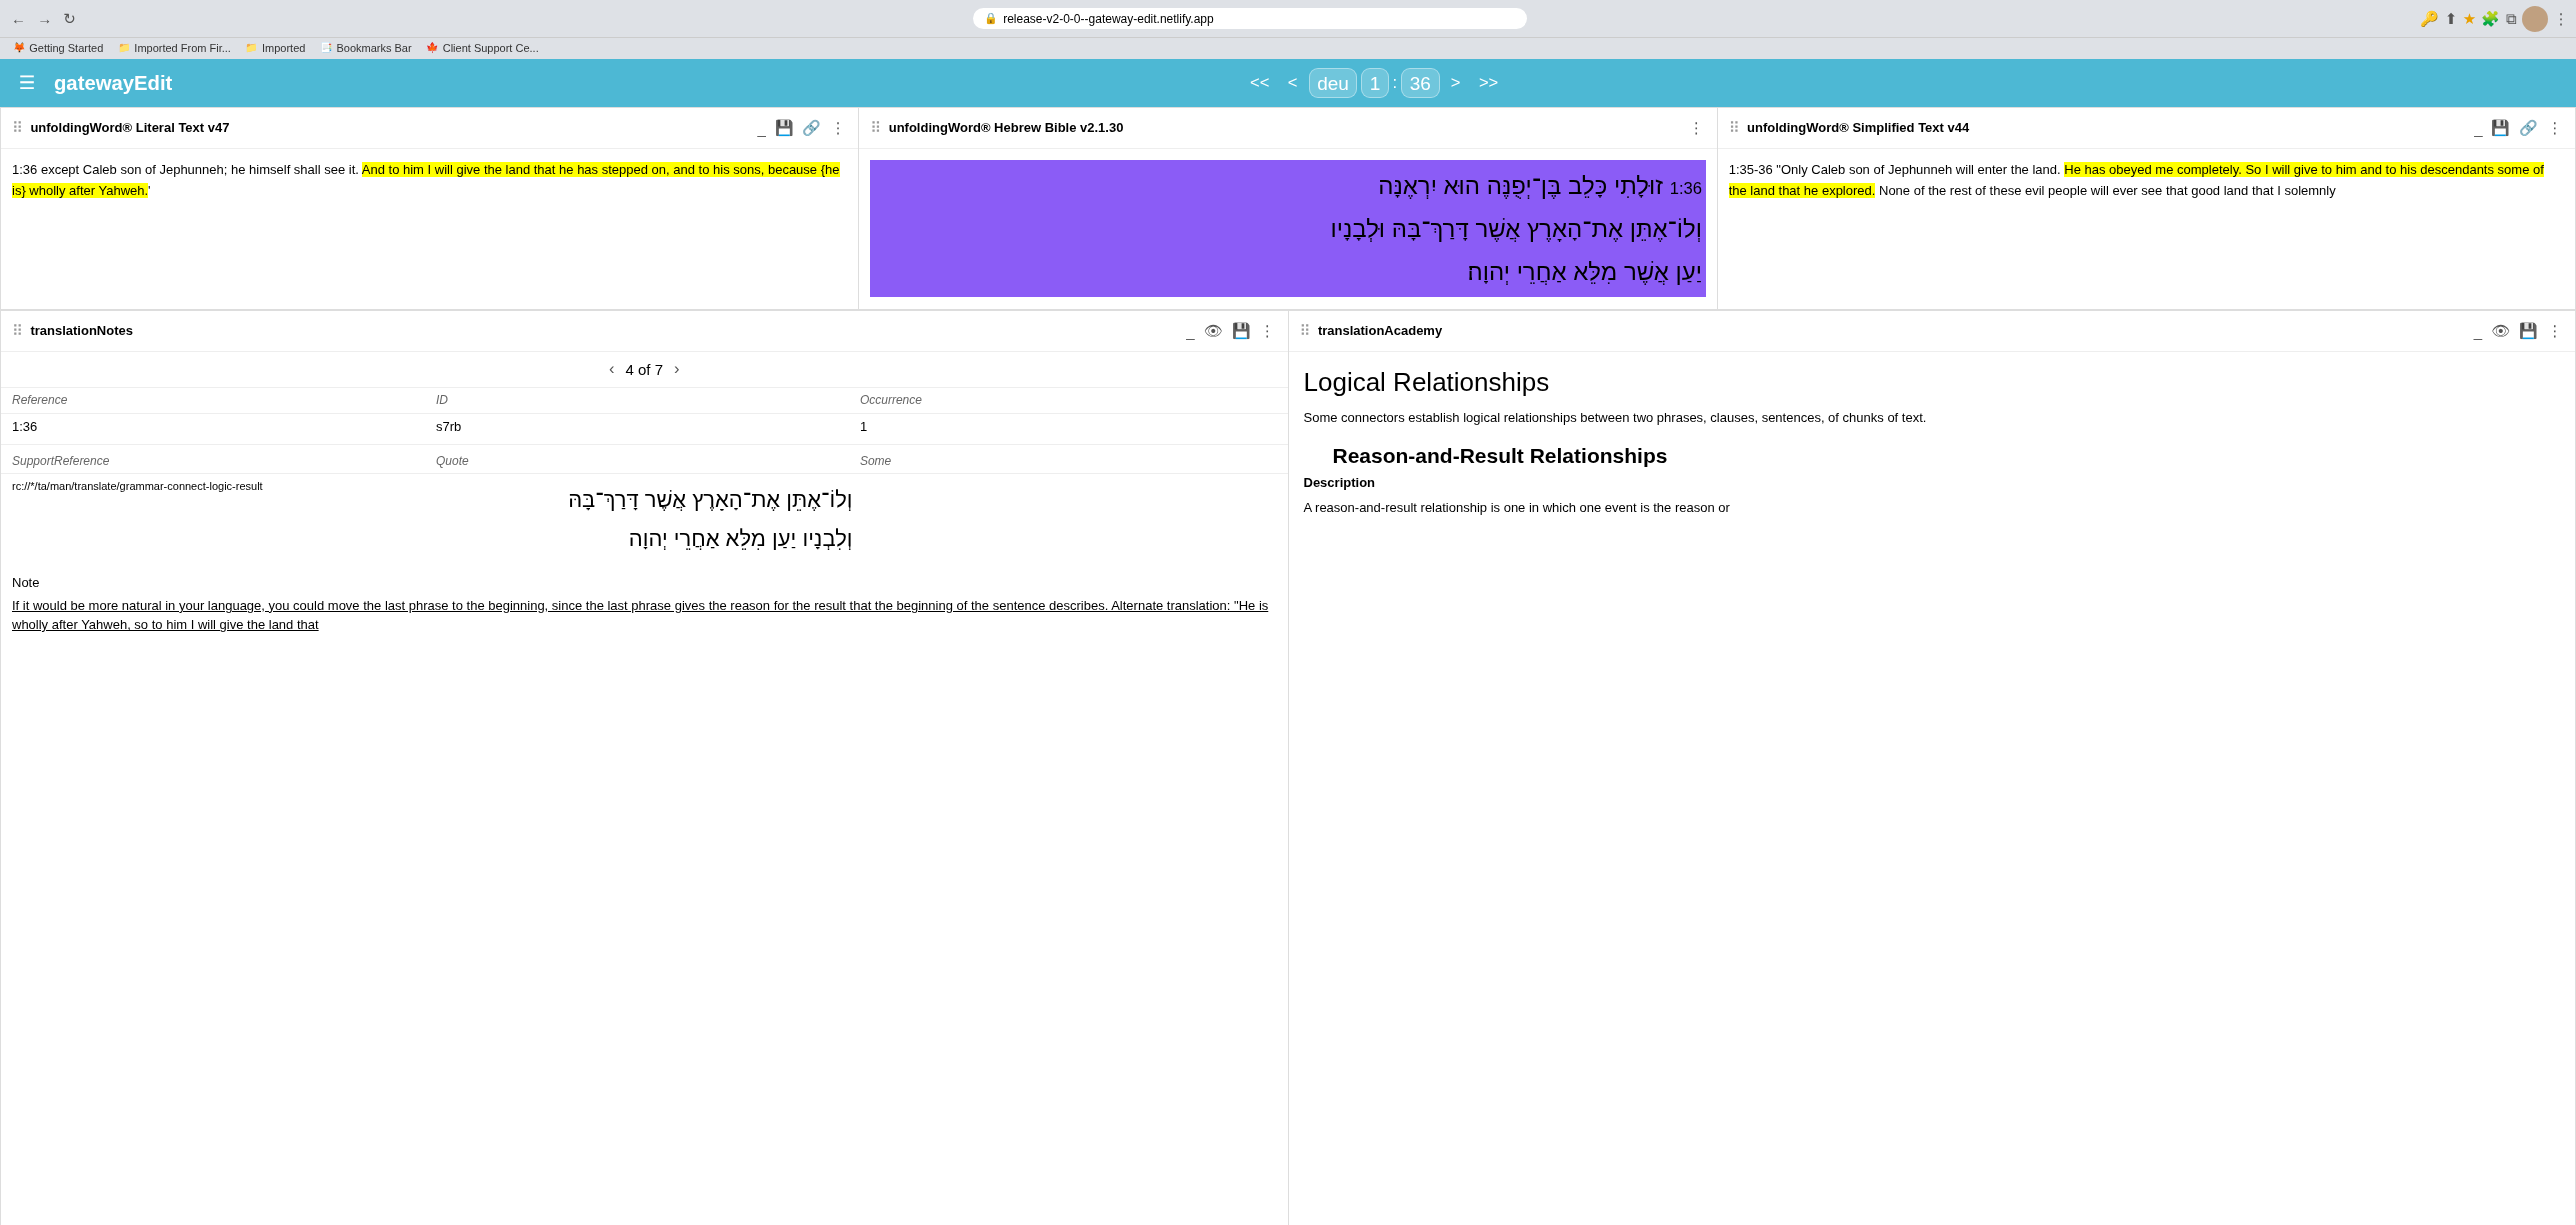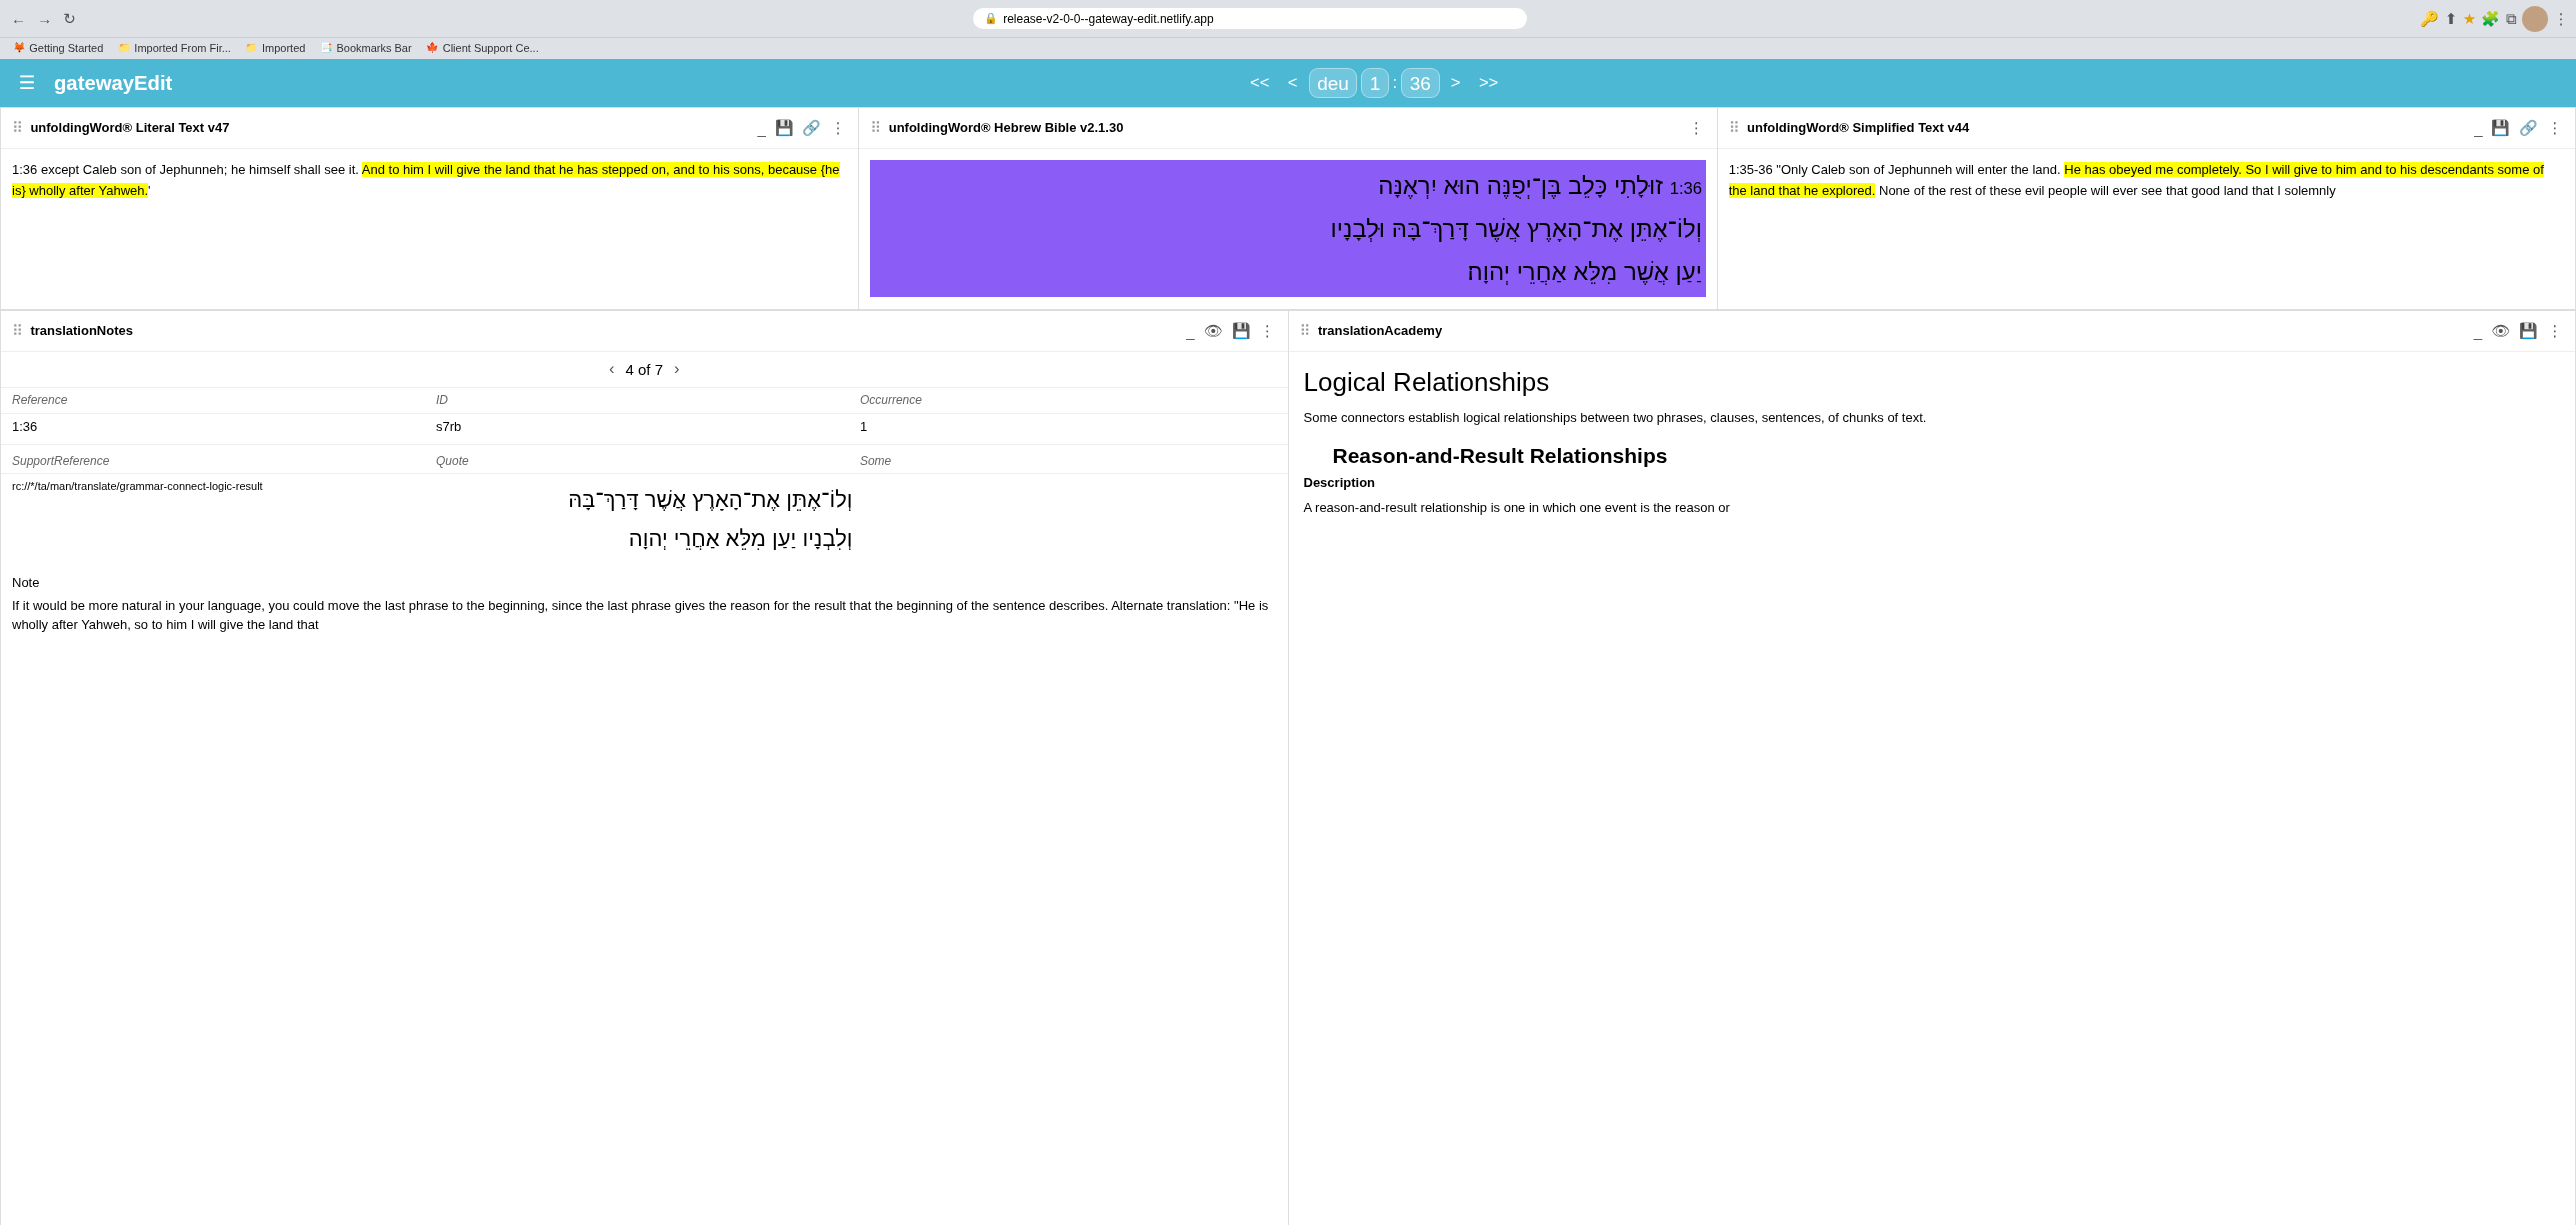--- a/index.html
+++ b/index.html
@@ -59,21 +59,21 @@
     .tn-page-btn { background: none; border: none; cursor: pointer; font-size: 16.6px; color: #555; }
     .tn-page-info { font-size: 15px; }
     .tn-table-row { display: grid; grid-template-columns: 1fr 1fr 1fr; gap: 7.4px; padding: 5.5px 11px; }
     .tn-table-header { display: grid; grid-template-columns: 1fr 1fr 1fr; gap: 7.4px; padding: 5.5px 11px; color: #666; font-size: 12px; border-bottom: 0.9px solid #eee; font-style: italic; }
     .tn-table-value { font-size: 13px; }
     .tn-divider { border: none; border-top: 0.9px solid #eee; margin: 3.7px 0; }
 
     .tn-support-row { display: grid; grid-template-columns: 1fr 1fr 1fr; gap: 7.4px; padding: 5.5px 11px; }
     .tn-note-section { padding: 11px; }
     .tn-note-label { font-weight: normal; margin-bottom: 5.5px; }
-    .tn-note-text { font-size: 13px; line-height: 1.5; }
+    .tn-note-text { font-size: 13px; line-height: 1.5; text-decoration: underline; }
 
     
     .hebrew-text { font-size: 24px; line-height: 1.8; direction: rtl; text-align: right; background: #8b5cf6; padding: 3.7px; }
     .hebrew-ref { font-size: 16.6px; font-weight: normal; }
 
     
     .ta-content { padding: 15px; overflow-y: auto; flex: 1; }
     .ta-title { font-size: 26px; font-weight: normal; margin-bottom: 10px; }
     .ta-text { font-size: 13px; line-height: 1.6; margin-bottom: 15px; }
     .ta-subtitle { font-size: 21px; font-weight: bold; margin-bottom: 7.4px; margin-left: 29px; }

